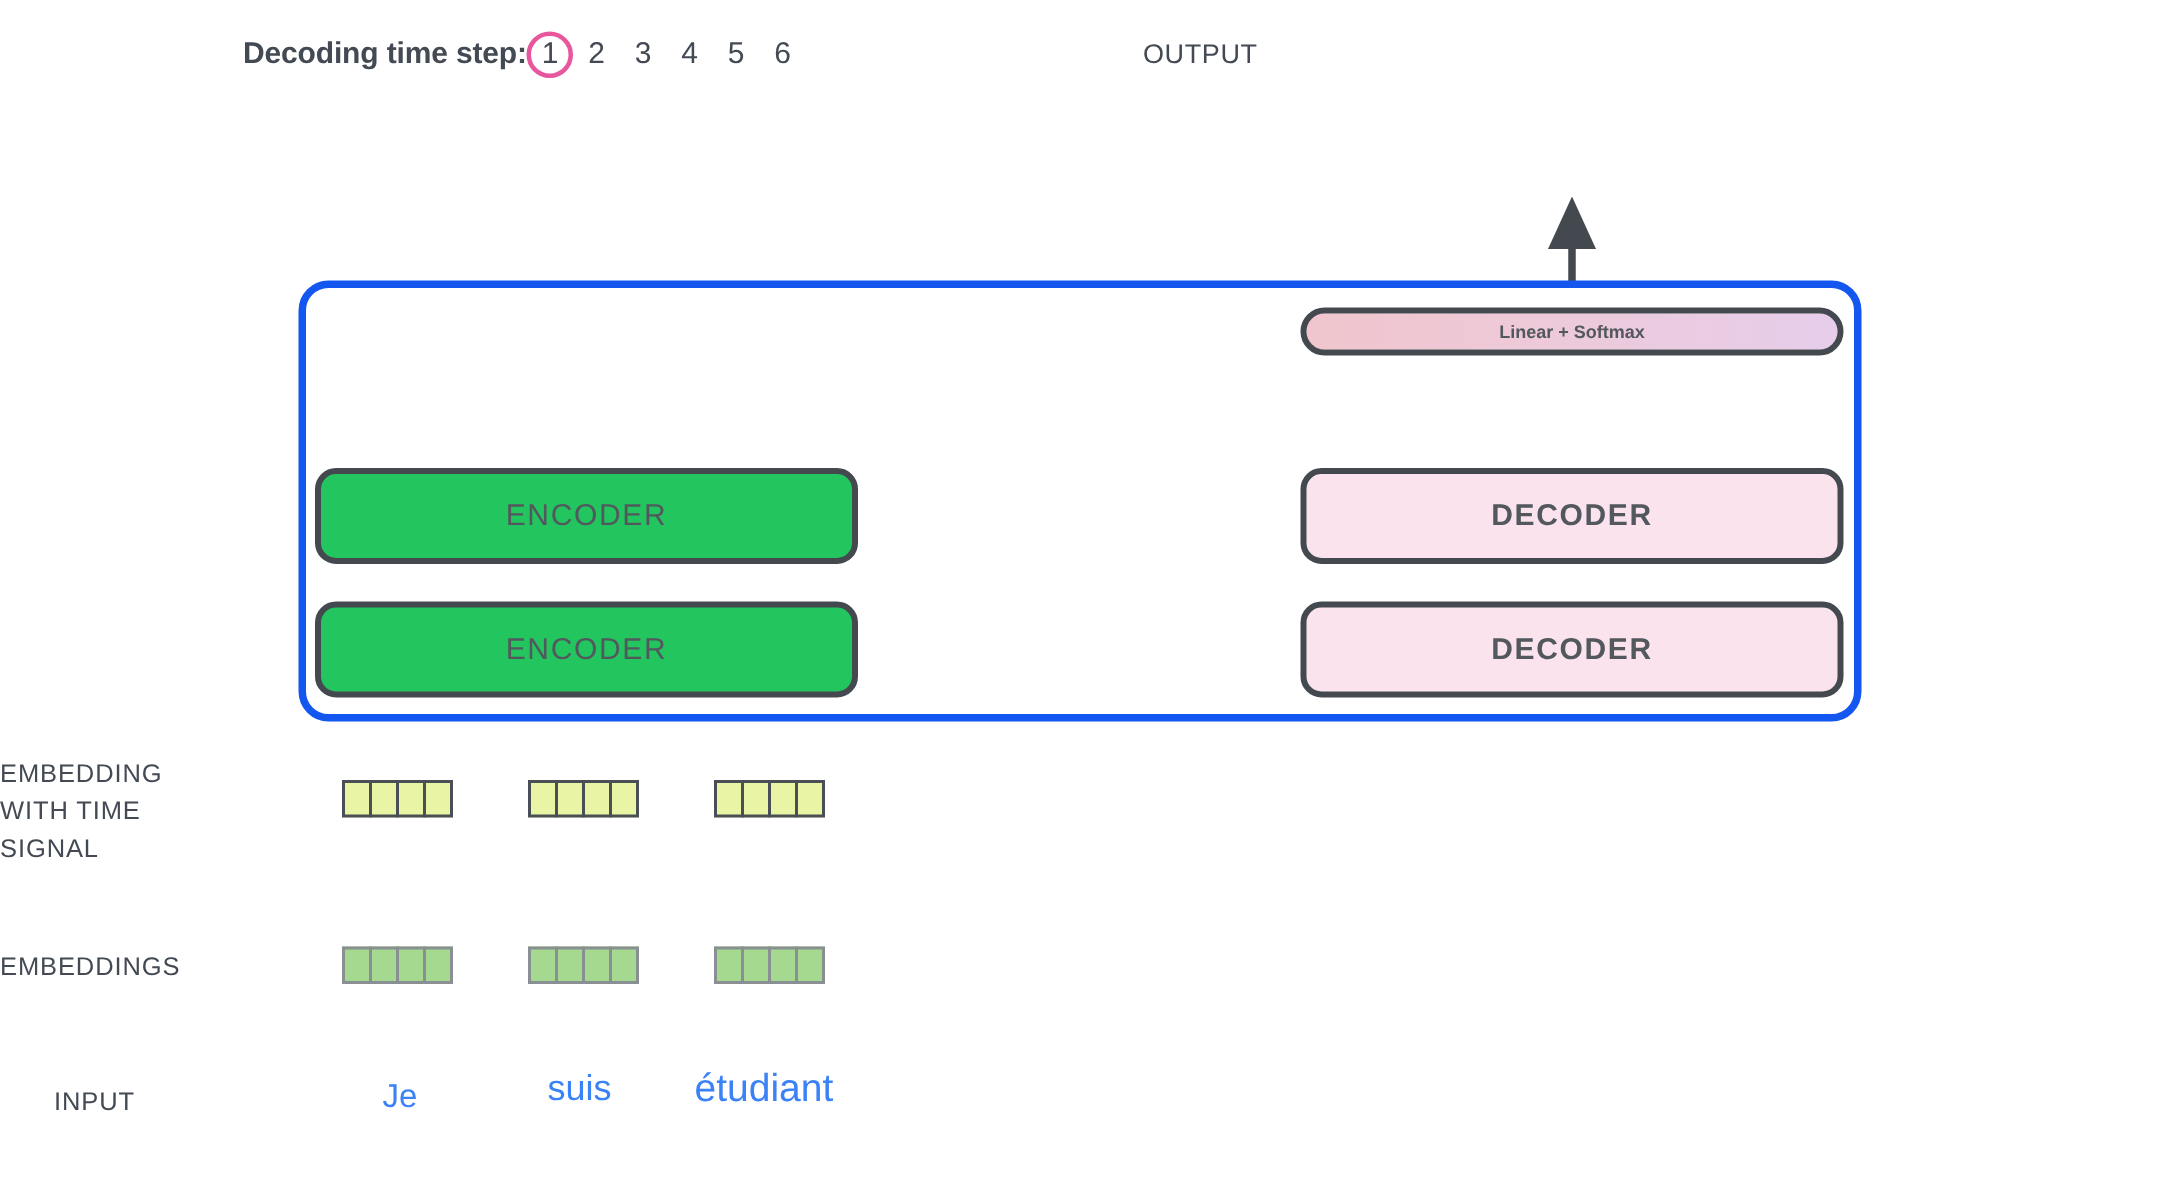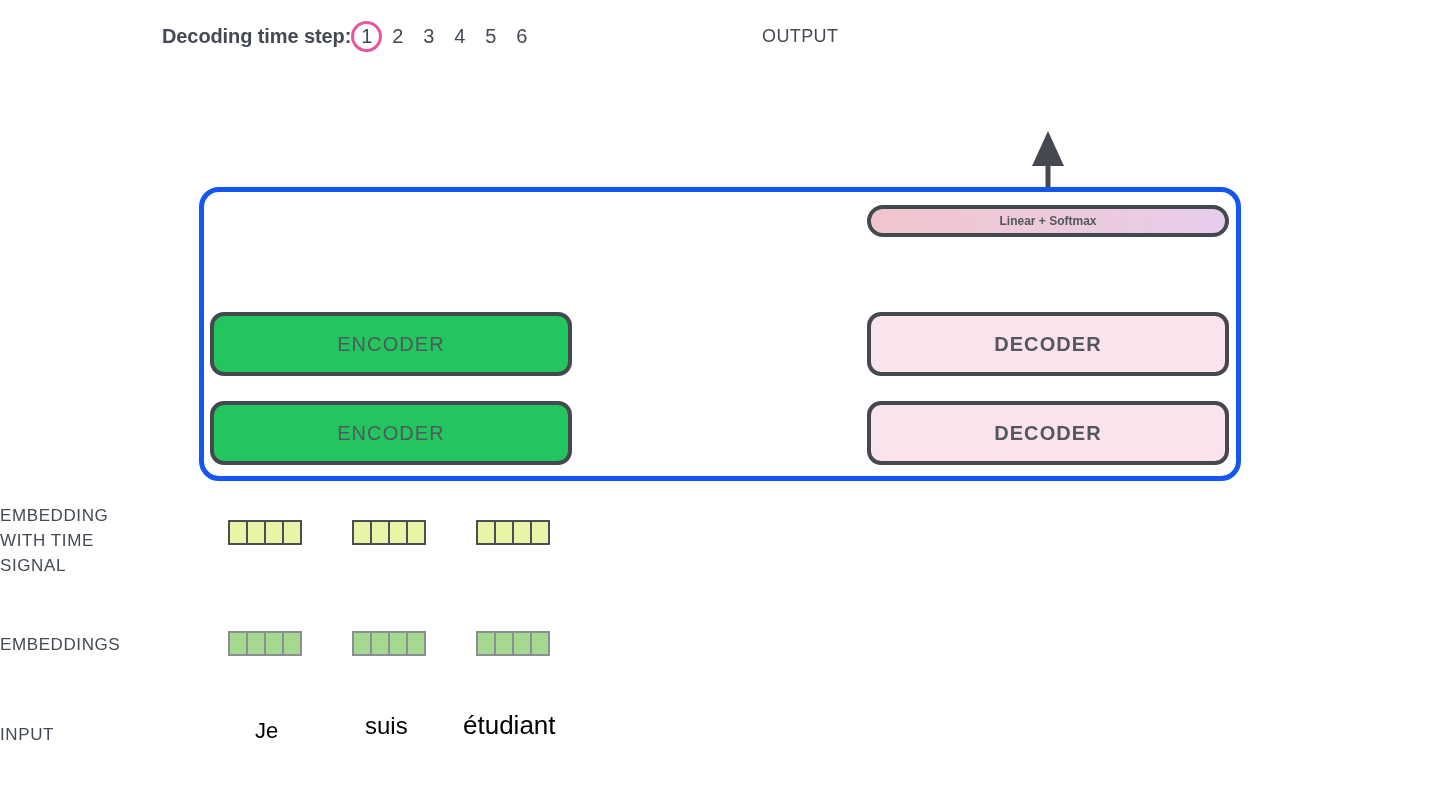--- a/index.html
+++ b/index.html
@@ -153,20 +153,21 @@
   }
   #label-embeddings {
     left: 0px;
     top: 632px;
     width: 178px;
   }
   #label-input {
     left: 0px;
     top: 722px;
     width: 178px;
+    padding-left: 36px;
   }
 
   
   .vec-group {
     position: absolute;
     display: flex;
   }
   .vec-cell {
     box-sizing: border-box;
   }
@@ -193,21 +194,21 @@
   .row-emb  { top: 631px; }
 
   
   .col-1 { left: 228px; }
   .col-2 { left: 352px; }
   .col-3 { left: 476px; }
 
   
   .input-word {
     position: absolute;
-    color: #000000;
+    color: #3b82f6;
     white-space: nowrap;
   }
   #word-1 {
     left: 255px;
     top: 718px;
     font-size: 22px;
   }
   #word-2 {
     left: 365px;
     top: 712px;

